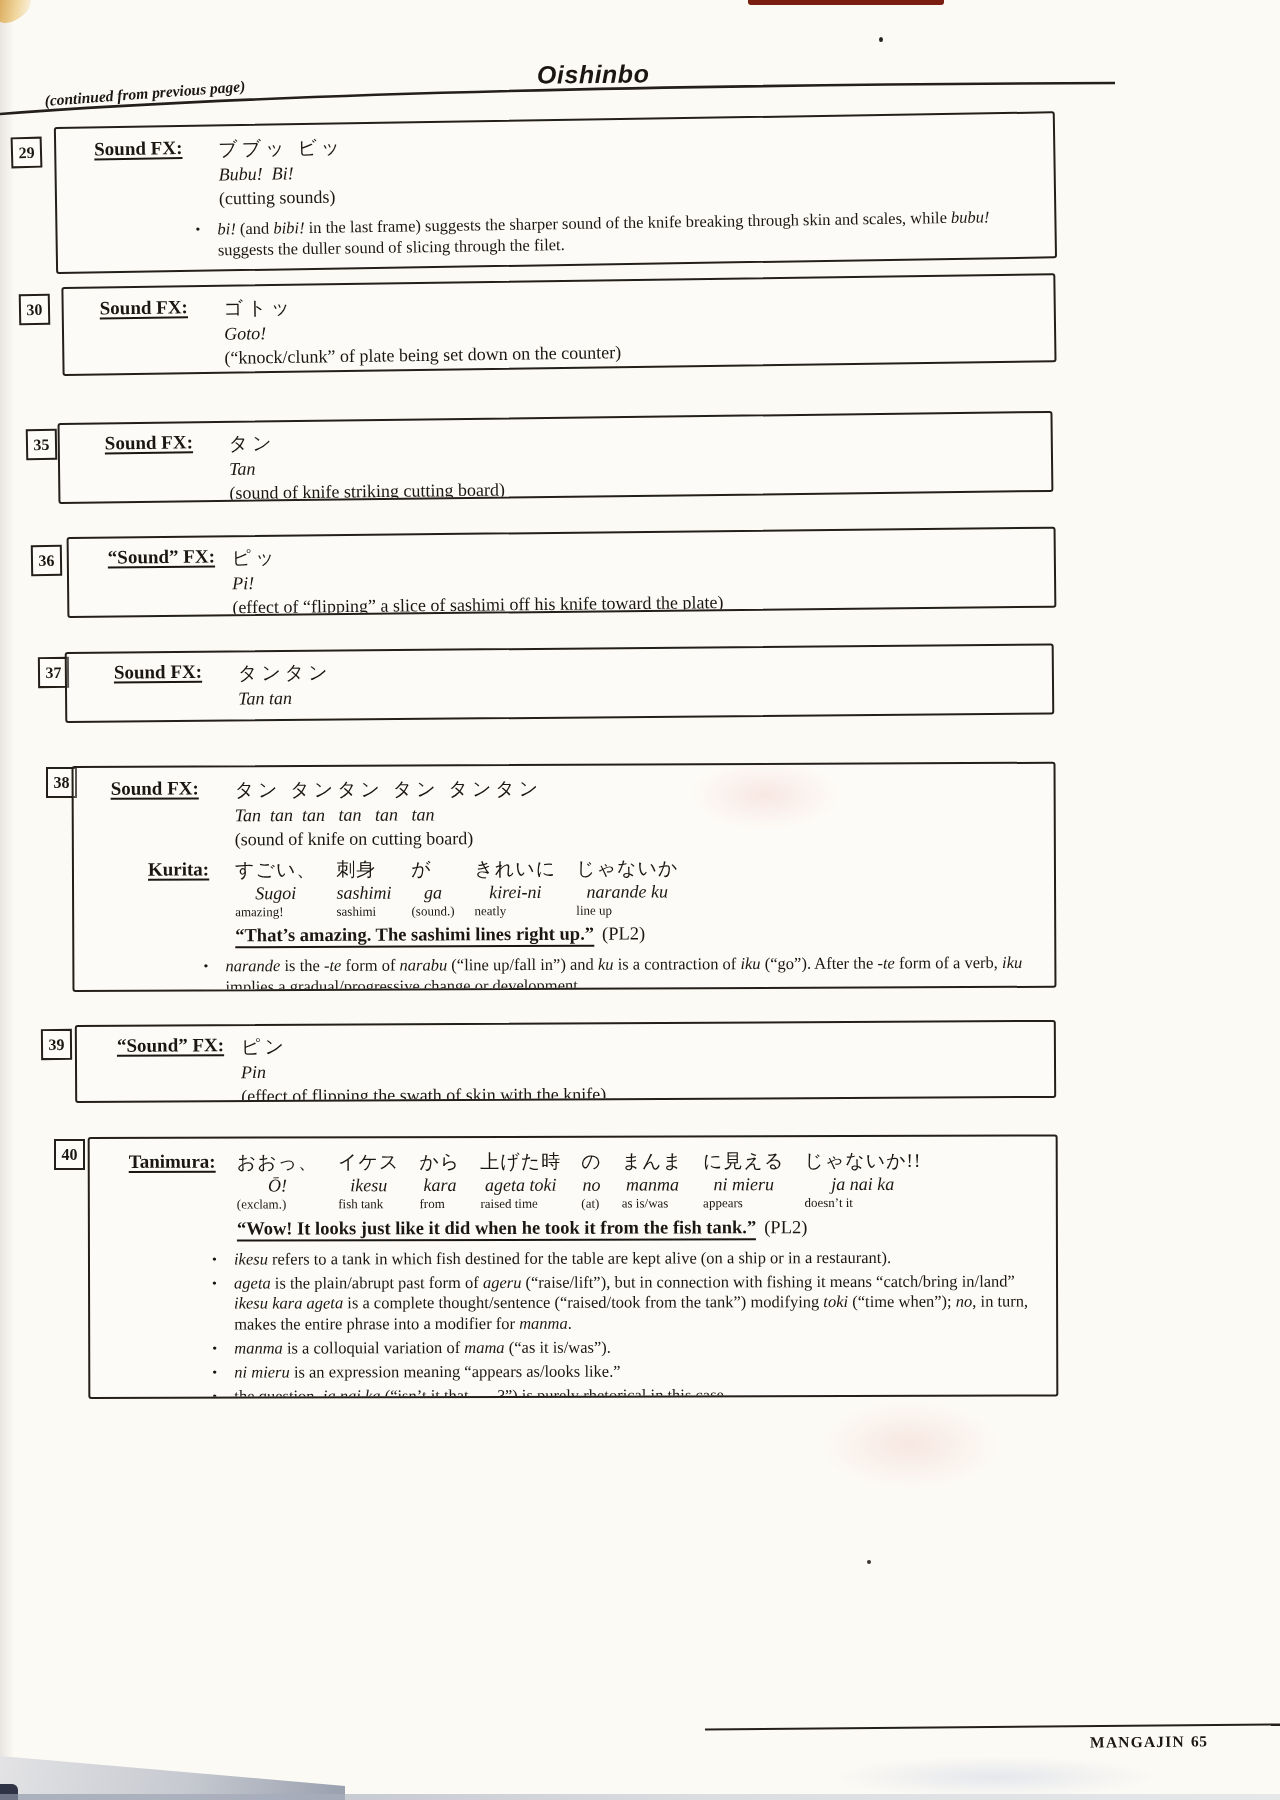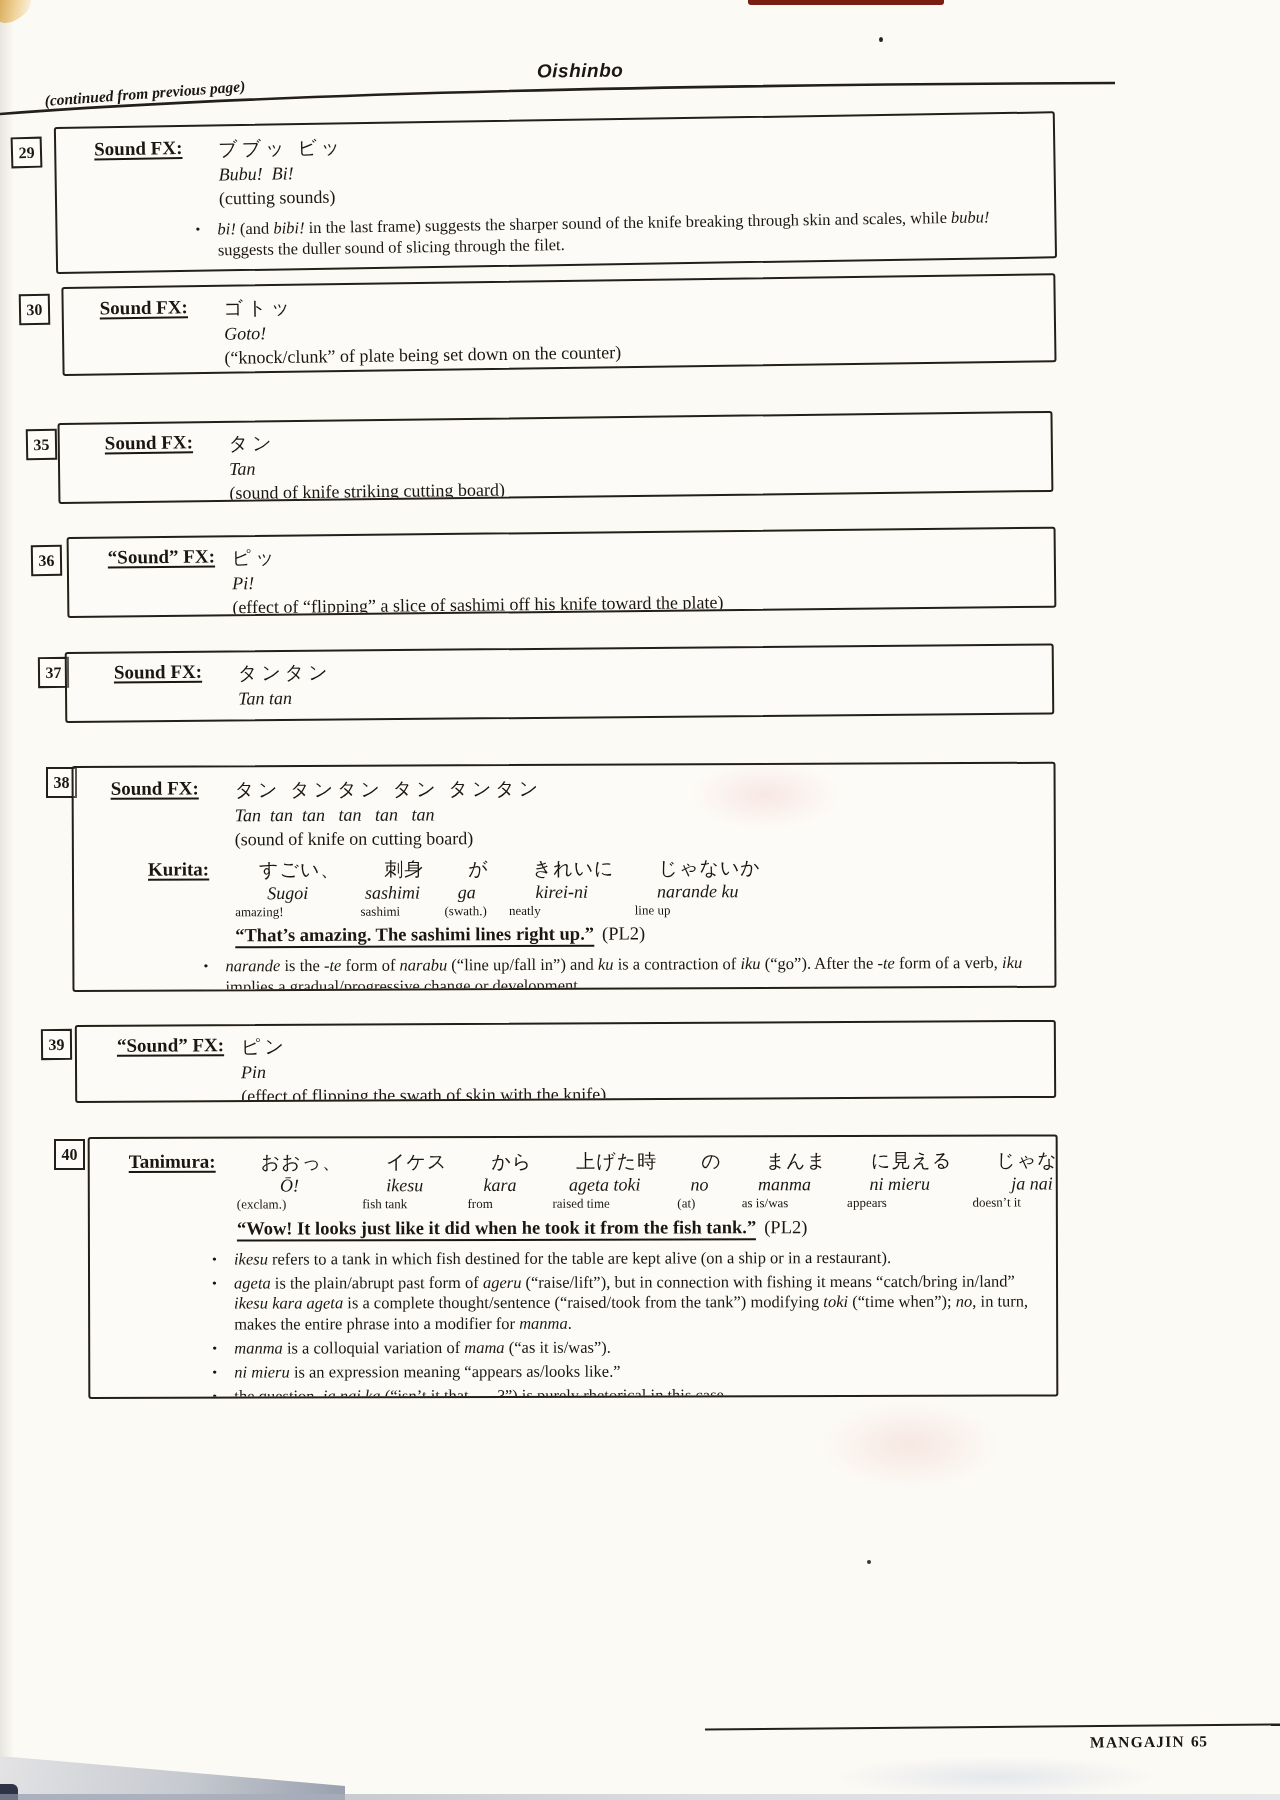--- a/index.html
+++ b/index.html
@@ -10,21 +10,21 @@
     background:var(--paper,#fcfaf5);
     overflow:hidden;
     font-family:"Liberation Serif","DejaVu Serif",serif;
     color:var(--ink,#1b1611);
   }
   .edge-shadow{position:absolute;left:0;top:0;width:14px;height:100%;
     background:linear-gradient(90deg,rgba(90,80,70,.12),rgba(90,80,70,0));}
   
   .title{position:absolute;left:537px;top:60px;
     font-family:"Liberation Sans","DejaVu Sans",sans-serif;
-    font-style:italic;font-weight:700;font-size:19px;letter-spacing:.5px;
+    font-style:italic;font-weight:700;font-size:25px;letter-spacing:.5px;
     transform:rotate(-.6deg);text-align:center;}
   .continued{position:absolute;left:44px;top:92px;
     font-style:italic;font-weight:700;font-size:15.5px;
     transform:rotate(-4.2deg);transform-origin:left top;}
   .hrule{position:absolute;left:0;top:80px;width:1120px;height:40px;}
   
   .panel{position:absolute;box-sizing:border-box;background:rgba(255,255,255,.25);
     border:2.2px solid var(--rule,#241f19);border-radius:3px;
     transform:rotate(var(--rot,0deg));transform-origin:left center;overflow:hidden;}
   .panel::before{content:"";position:absolute;left:-4px;right:-4px;top:-10px;height:13px;
@@ -40,21 +40,21 @@
     white-space:nowrap;}
   .fx-label{width:124px;}
   .jp-line{font-size:19px;letter-spacing:4px;line-height:1.35;
     font-family:"Liberation Serif","DejaVu Sans",serif;}
   .rom-line{font-style:italic;font-size:18px;line-height:1.34;white-space:pre;}
   .desc-line{font-size:18px;line-height:1.34;}
   .speech-row{margin-top:7px;}
   .words{white-space:nowrap;}
   .word{display:inline-flex;flex-direction:column;vertical-align:top;margin-right:16px;}
   .w-jp{font-size:19px;letter-spacing:1px;line-height:1.3;
-    font-family:"Liberation Serif","DejaVu Sans",serif;margin-left:24px;}
+    font-family:"Liberation Serif","DejaVu Sans",serif;}
   .w-rom{font-style:italic;font-size:18px;line-height:1.2;text-align:center;}
   .w-gloss{font-size:13px;line-height:1.25;}
   .trans-line{margin-top:3px;font-size:18.5px;line-height:1.3;}
   .trans{font-weight:700;border-bottom:2px solid var(--ink,#1b1611);padding-bottom:1px;}
   .pl{margin-left:8px;}
   ul.bullets{list-style:none;margin:9px 0 0 0;padding:0;}
   ul.bullets li{display:flex;font-size:16.5px;line-height:1.27;margin-bottom:3px;}
   ul.bullets .dot{flex:0 0 22px;font-size:14px;padding-top:1px;}
   
   .frule{position:absolute;left:705px;top:1726px;width:575px;border-top:2.4px solid var(--rule,#241f19);
@@ -182,21 +182,21 @@
               <span class="w-gloss">amazing!</span>
             </span>
           <span class="word">
               <span class="w-jp">刺身</span>
               <span class="w-rom">sashimi</span>
               <span class="w-gloss">sashimi</span>
             </span>
           <span class="word">
               <span class="w-jp">が</span>
               <span class="w-rom">ga</span>
-              <span class="w-gloss">(swath.)</span>
+              <span class="w-gloss">(sound.)</span>
             </span>
           <span class="word">
               <span class="w-jp">きれいに</span>
               <span class="w-rom">kirei-ni</span>
               <span class="w-gloss">neatly</span>
             </span>
           <span class="word">
               <span class="w-jp">じゃないか</span>
               <span class="w-rom">narande ku</span>
               <span class="w-gloss">line up</span>

